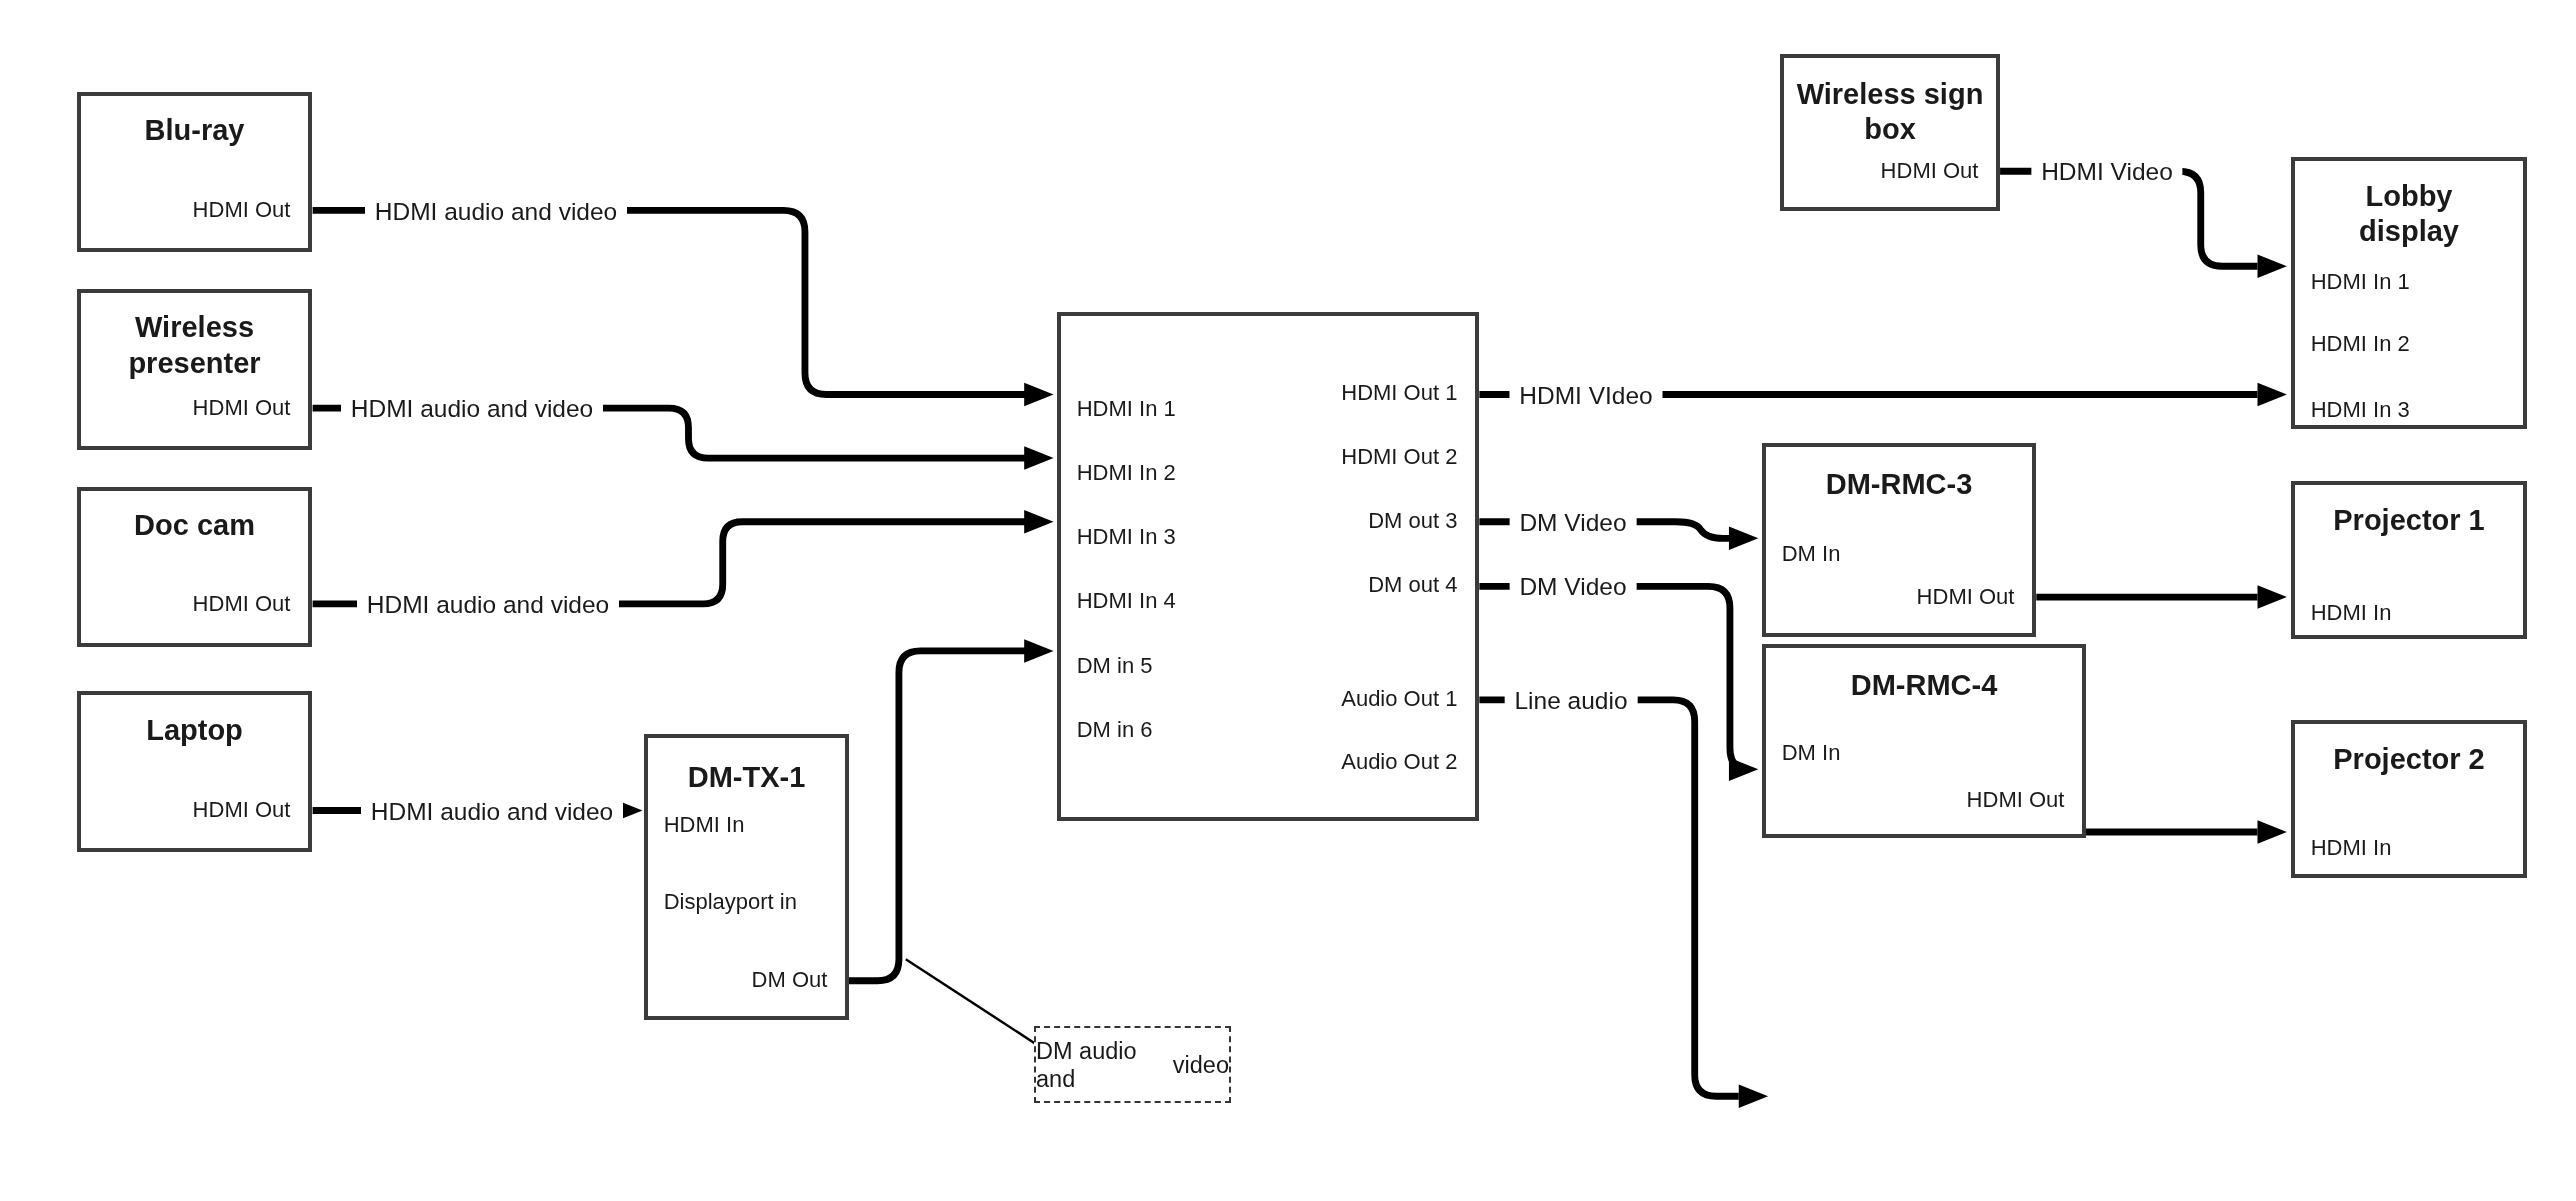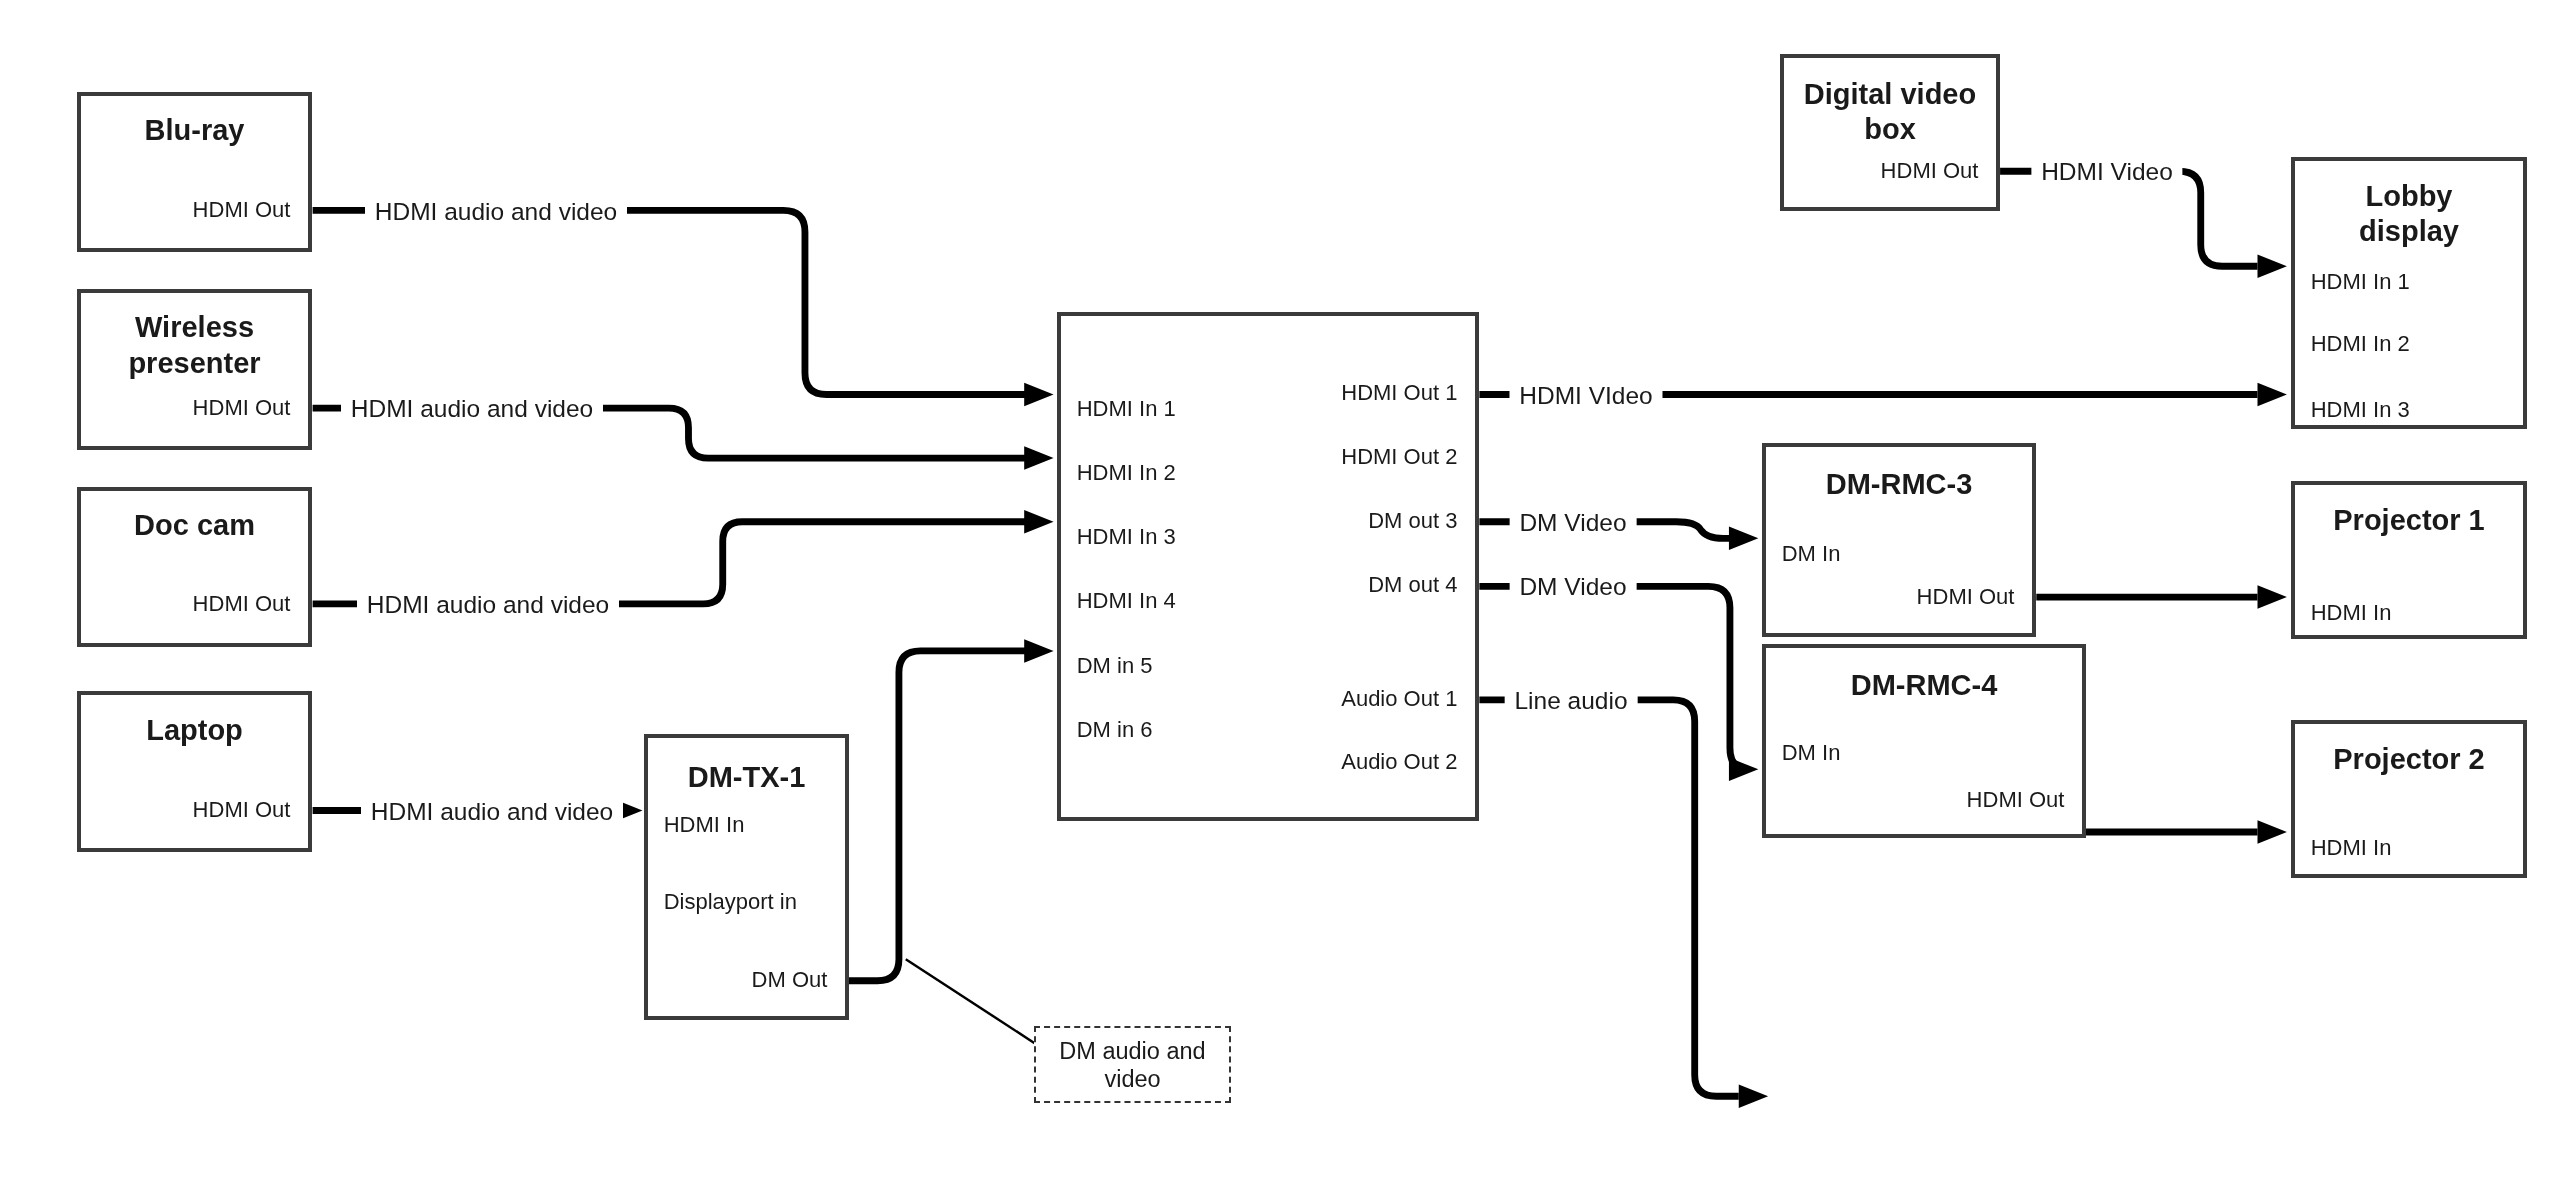--- a/index.html
+++ b/index.html
@@ -54,21 +54,21 @@
   }
 
   .note {
     position: absolute;
     left: 1034px; top: 1026px;
     width: 197px; height: 77px;
     box-sizing: border-box;
     border: 2px dashed #333333;
     background: #ffffff;
     display: flex;
-    flex-direction: column;
+    flex-direction: row;
     align-items: center;
     justify-content: center;
     font-size: 23.5px;
     line-height: 28px;
   }
 </style>
 </head>
 <body>
 
 <div id="canvas">
@@ -151,21 +151,21 @@
     <div class="port pl" style="top:398px">DM in 6</div>
     <div class="port pr" style="top:77px">HDMI Out 1</div>
     <div class="port pr" style="top:141px">HDMI Out 2</div>
     <div class="port pr" style="top:205px">DM out 3</div>
     <div class="port pr" style="top:269px">DM out 4</div>
     <div class="port pr" style="top:383px">Audio Out 1</div>
     <div class="port pr" style="top:446px">Audio Out 2</div>
   </div>
 
   <div class="node" style="left:1780px; top:54px; width:220px; height:157px;">
-    <div class="node-title" style="top:36px">Digital video</div>
+    <div class="node-title" style="top:36px">Wireless sign</div>
     <div class="node-title" style="top:71px">box</div>
     <div class="port pr" style="top:113px">HDMI Out</div>
   </div>
 
   <div class="node" style="left:2291px; top:157px; width:236px; height:272px;">
     <div class="node-title" style="top:35px">Lobby</div>
     <div class="node-title" style="top:70px">display</div>
     <div class="port pl" style="top:105px">HDMI In 1</div>
     <div class="port pl" style="top:167px">HDMI In 2</div>
     <div class="port pl" style="top:233px">HDMI In 3</div>

